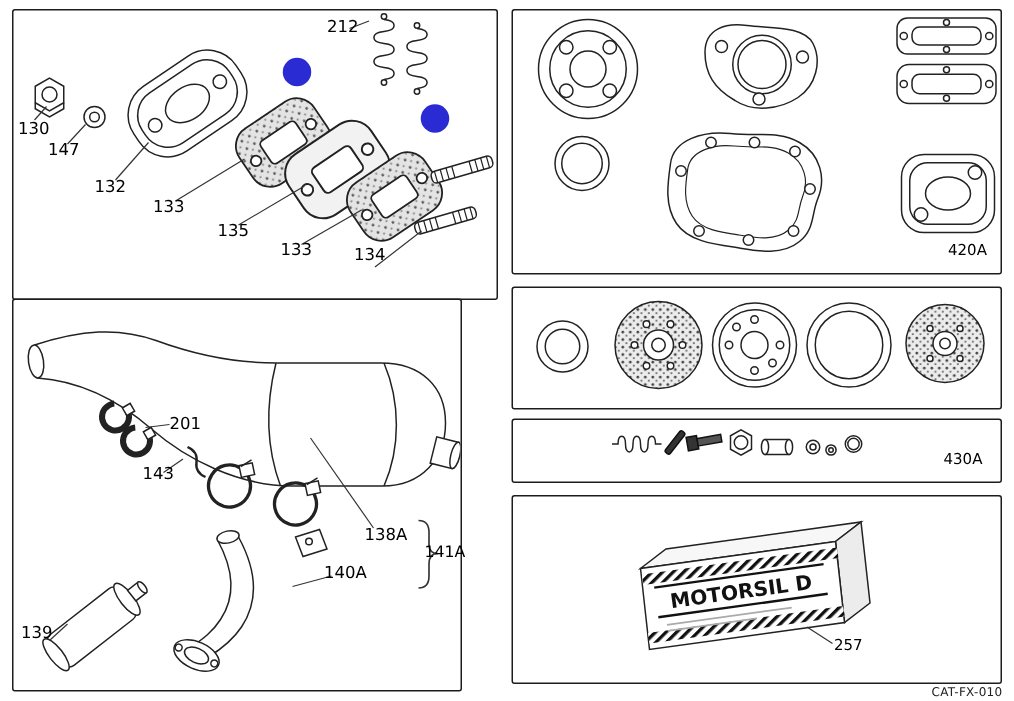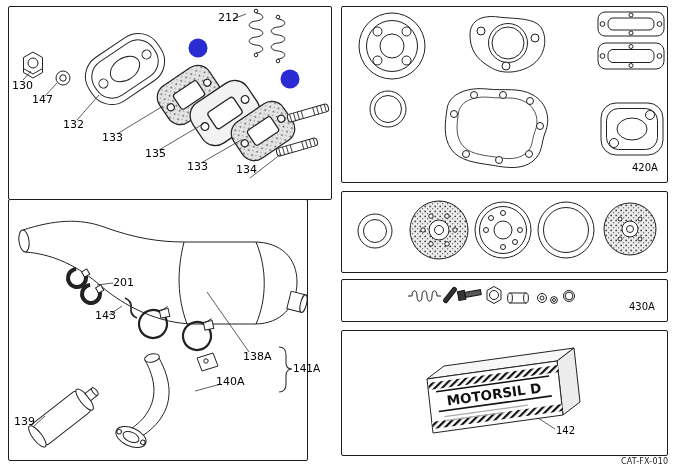--- a/index.html
+++ b/index.html
@@ -355,21 +355,21 @@
   <div class="plabel" style="left:63px;top:119px">132</div>
   <div class="plabel" style="left:102px;top:132px">133</div>
   <div class="plabel" style="left:145px;top:148px">135</div>
   <div class="plabel" style="left:187px;top:161px">133</div>
   <div class="plabel" style="left:236px;top:164px">134</div>
 
   <div class="plabel" style="left:113px;top:277px">201</div>
   <div class="plabel" style="left:95px;top:310px">143</div>
   <div class="plabel" style="left:243px;top:351px">138A</div>
   <div class="plabel" style="left:216px;top:376px">140A</div>
-  <div class="plabel" style="left:293px;top:363px;font-size:10.5px">141A</div>
+  <div class="plabel" style="left:283px;top:363px;font-size:10.5px">141A</div>
   <div class="plabel" style="left:14px;top:416px">139</div>
 
   <div class="pcode" style="left:632px;top:163px">420A</div>
   <div class="pcode" style="left:629px;top:302px">430A</div>
-  <div class="pcode" style="left:556px;top:426px">142</div>
+  <div class="pcode" style="left:556px;top:426px">257</div>
 
   <div class="doccode">CAT-FX-010</div>
 </div>
 
 </body></html>

